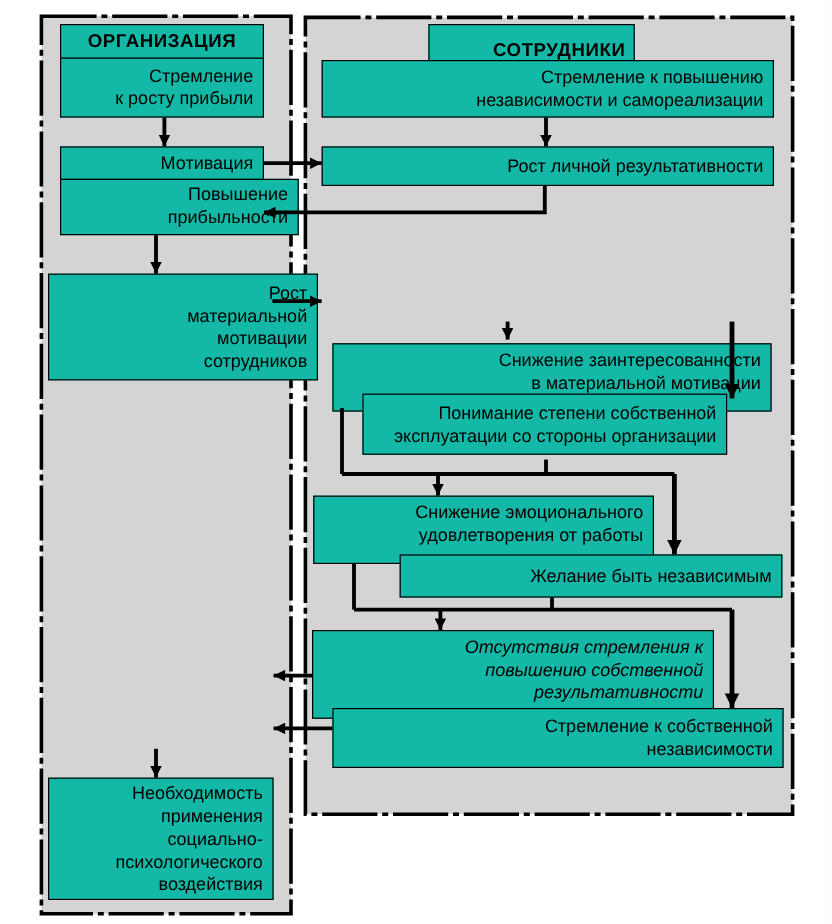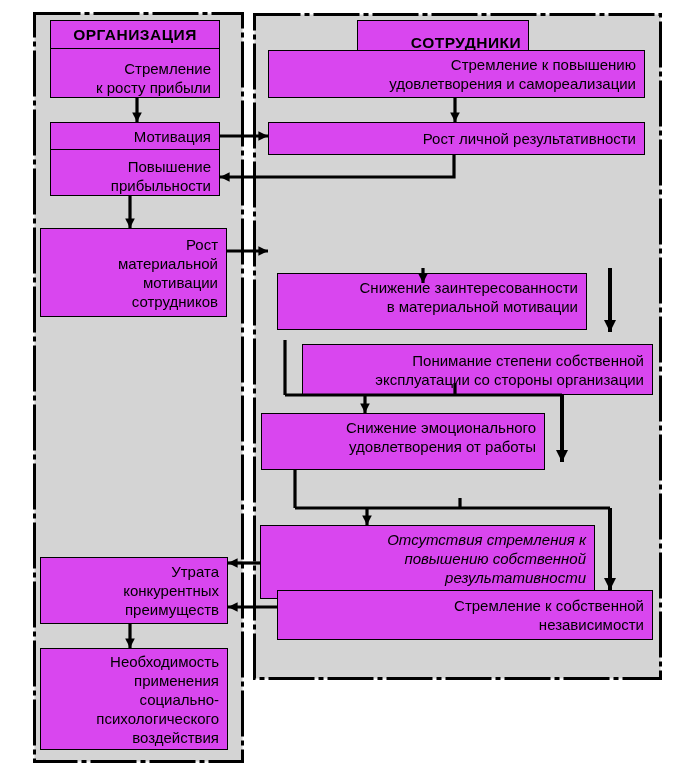--- a/index.html
+++ b/index.html
@@ -9,21 +9,21 @@
     width:693px; height:770px;
     background:#ffffff;
     font-family:"Liberation Sans", sans-serif;
     color:#000;
     overflow:hidden;
   }
   .layer { position:absolute; left:0; top:0; }
   .arrows { pointer-events:none; }
   .box {
     position:absolute;
-    background:#d946ef;
+    background:#14b8a6;
     border:1.5px solid #000000;
     box-sizing:border-box;
     display:flex; flex-direction:column; justify-content:center;
     font-size:15px; line-height:19px;
   }
   .box .lbl {
     display:block; width:100%;
     text-align:right;
     white-space:pre-line;
     padding:0 8px 0 4px;
@@ -40,84 +40,82 @@
 
   <svg class="layer" width="693" height="770" viewBox="0 0 693 770">
     <rect x="34.5" y="13.5" width="208" height="748" fill="#d4d4d4" stroke="#000000" stroke-width="3" stroke-dasharray="46 4 5 4"></rect>
     <rect x="254.5" y="14.5" width="406" height="664" fill="#d4d4d4" stroke="#000000" stroke-width="3" stroke-dasharray="46 4 5 4"></rect>
   </svg>
 
   <div class="box hdr" style="left:50px; top:20px; width:170px; height:29px;">
     <span class="lbl">ОРГАНИЗАЦИЯ</span>
   </div>
 
-  <div class="box" style="left:50px; top:47.5px; width:170px; height:50.5px;justify-content:flex-end;">
+  <div class="box" style="left:50px; top:47.5px; width:170px; height:50.5px;">
     <span class="lbl">Стремление
 к росту прибыли</span>
   </div>
 
   <div class="box" style="left:50px; top:122px; width:170px; height:28px;">
     <span class="lbl">Мотивация</span>
   </div>
 
-  <div class="box" style="left:50px; top:148.5px; width:170px; height:47.5px;justify-content:flex-end;">
+  <div class="box" style="left:50px; top:148.5px; width:199px; height:47.5px;">
     <span class="lbl">Повышение
 прибыльности</span>
   </div>
 
-  <div class="box" style="left:40px; top:228px; width:187px; height:89px;">
+  <div class="box" style="left:40px; top:228px; width:225px; height:89px;">
     <span class="lbl">Рост
 материальной
 мотивации
 сотрудников</span>
   </div>
 
-  <div class="box" style="left:40px; top:557px; width:188px; height:67px;">
-    <span class="lbl">Утрата
-конкурентных
-преимуществ</span>
-  </div>
 
   <div class="box" style="left:40px; top:648px; width:188px; height:102px;">
     <span class="lbl">Необходимость
 применения
 социально-
 психологического
 воздействия</span>
   </div>
 
   <div class="box hdr" style="left:357px; top:20px; width:172px; height:44px;padding-left:46px;">
     <span class="lbl">СОТРУДНИКИ</span>
   </div>
 
   <div class="box" style="left:268px; top:50px; width:377px; height:48px;">
     <span class="lbl">Стремление к повышению
-удовлетворения и самореализации</span>
+независимости и самореализации</span>
   </div>
 
   <div class="box" style="left:268px; top:122px; width:377px; height:33px;">
     <span class="lbl">Рост личной результативности</span>
   </div>
 
 
-  <div class="box v-top" style="left:277px; top:273px; width:310px; height:57px;padding-left:20px;">
+  <div class="box v-top" style="left:277px; top:286px; width:366px; height:57px;padding-left:20px;">
     <span class="lbl">Снижение заинтересованности
 в материальной мотивации</span>
   </div>
 
-  <div class="box" style="left:302px; top:344px; width:351px; height:51px;">
+  <div class="box" style="left:302px; top:328px; width:304px; height:51px;">
     <span class="lbl">Понимание степени собственной
 эксплуатации со стороны организации</span>
   </div>
 
   <div class="box v-top" style="left:261px; top:413px; width:284px; height:57px;">
     <span class="lbl">Снижение эмоционального
 удовлетворения от работы</span>
   </div>
 
+  <div class="box" style="left:333px; top:462px; width:319px; height:36px;">
+    <span class="lbl">Желание быть независимым</span>
+  </div>
 
   <div class="box v-top" style="left:260px; top:525px; width:335px; height:74px;font-style:italic;">
     <span class="lbl">Отсутствия стремления к
 повышению собственной
 результативности</span>
   </div>
 
   <div class="box" style="left:277px; top:590px; width:376px; height:50px;">
     <span class="lbl">Стремление к собственной
 независимости</span>

